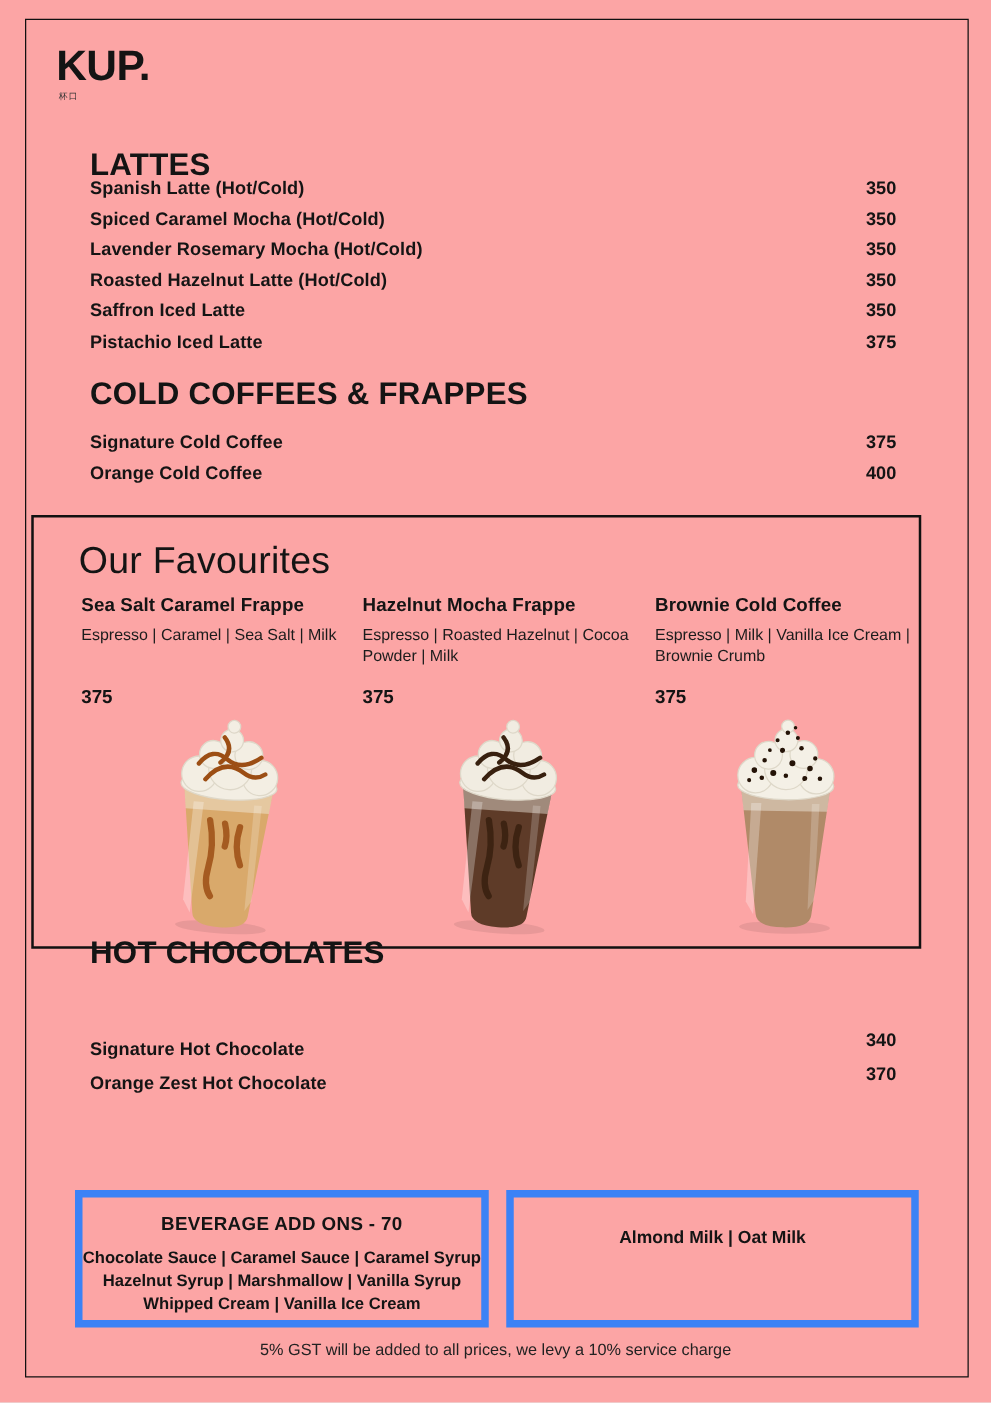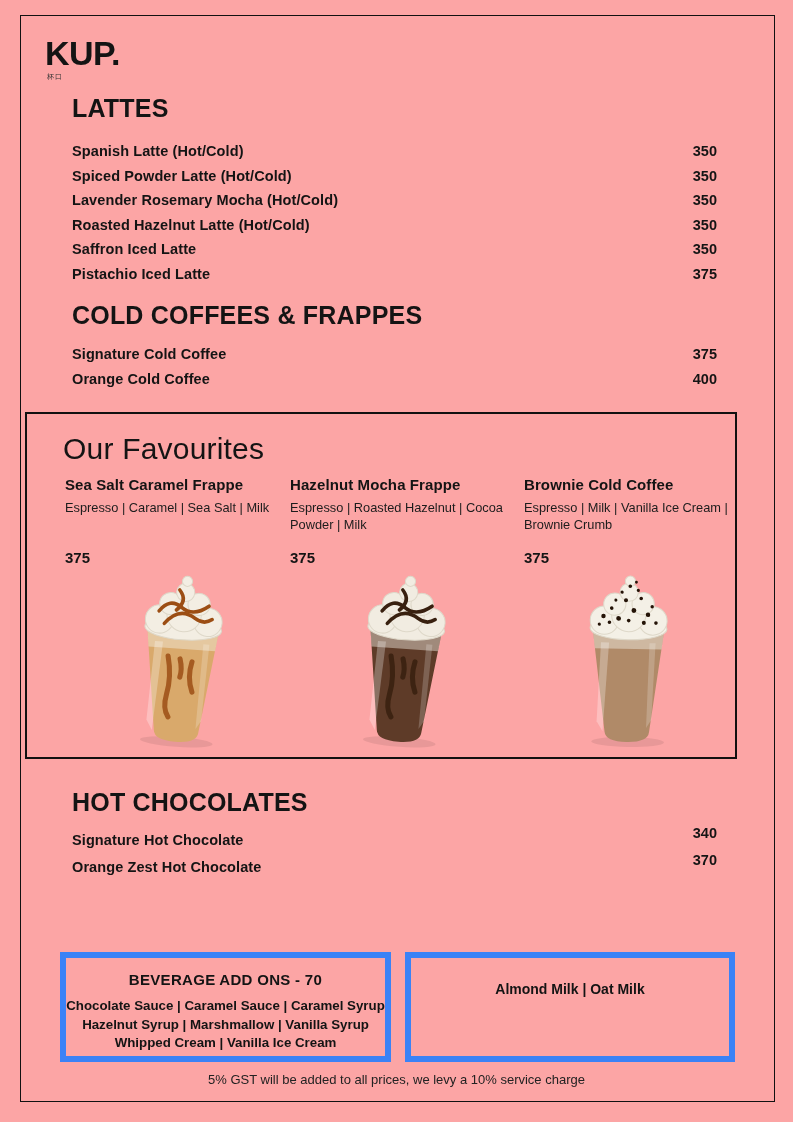--- a/index.html
+++ b/index.html
@@ -12,23 +12,23 @@
   .frame {
     position:absolute; left:20px; top:15px; width:755px; height:1087px;
     border:1.5px solid #111;
   }
   
   .logo { position:absolute; left:45px; top:34px; font-size:34px; font-weight:800; letter-spacing:-0.5px; }
   .logo-sub { position:absolute; left:47px; top:72px; font-size:7px; color:#333; letter-spacing:1px; }
 
   
   .sec-heading { position:absolute; left:72px; font-size:25px; font-weight:800; letter-spacing:0.2px; }
-  #h-lattes { top:94px; }
+  #h-lattes { top:118px; }
   #h-cold   { top:301px; }
-  #h-hot    { top:788px; }
+  #h-hot    { top:748px; }
 
   
   .rows { position:absolute; left:72px; width:645px; }
   #rows-lattes { top:143px; }
   #rows-cold   { top:346px;text-align:center; }
   #rows-hot    { top:832px; }
   .row { display:flex; justify-content:space-between; align-items:baseline; height:24.6px; }
   .row .nm { font-size:14.5px; font-weight:700; letter-spacing:0.1px; }
   .row .pr { font-size:14.5px; font-weight:700; }
   #rows-hot .row { height:27px; }
@@ -79,21 +79,21 @@
   <div class="logo">KUP.</div>
   <div class="logo-sub">杯口</div>
 
   <div class="sec-heading" id="h-lattes">LATTES</div>
   <div class="rows" id="rows-lattes">
     <div class="row">
       <span class="nm">Spanish Latte (Hot/Cold)</span>
       <span class="pr">350</span>
     </div>
     <div class="row">
-      <span class="nm">Spiced Powder Latte (Hot/Cold)</span>
+      <span class="nm">Spiced Caramel Mocha (Hot/Cold)</span>
       <span class="pr">350</span>
     </div>
     <div class="row">
       <span class="nm">Lavender Rosemary Mocha (Hot/Cold)</span>
       <span class="pr">350</span>
     </div>
     <div class="row">
       <span class="nm">Roasted Hazelnut Latte (Hot/Cold)</span>
       <span class="pr">350</span>
     </div>

